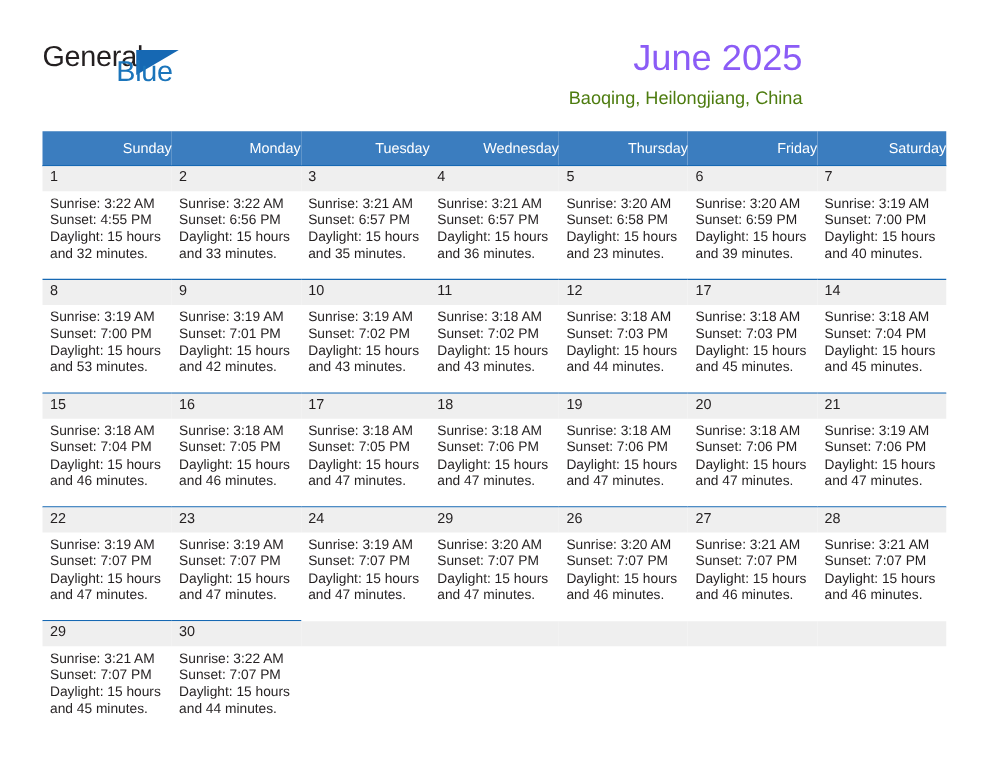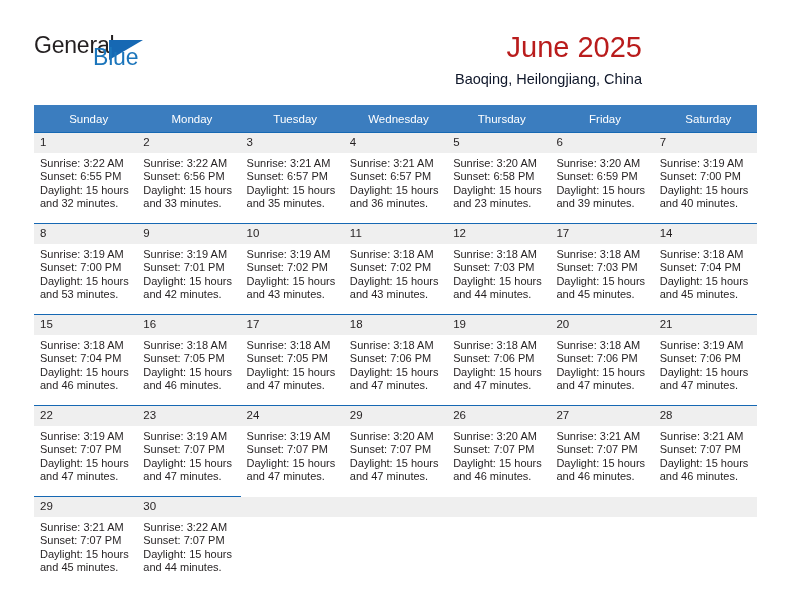--- a/index.html
+++ b/index.html
@@ -64,47 +64,47 @@
     font-family: "Liberation Sans", sans-serif;
   }
   .title-block {
     position: absolute;
     right: 0;
     top: 0;
     text-align: right;
   }
   .cal-title {
     font-size: 29px;
-    color: #b91c1c;
+    color: #8b5cf6;
     line-height: 34px;
     white-space: nowrap;
   }
   .cal-location {
     font-size: 14.5px;
-    color: #0f172a;
+    color: #4d7c0f;
     line-height: 20px;
     margin-top: 5px;
     white-space: nowrap;
   }
 
   
   .calendar {
     position: absolute;
     left: 34px;
     top: 105px;
     width: 723px;
     border-collapse: collapse;
     table-layout: fixed;
   }
   .calendar th {
     background: #3b7dbf;
     color: #ffffff;
     font-weight: normal;
     font-size: 11.5px;
-    text-align: center;
+    text-align: right;
     padding: 5px 0 5px 6px;
     height: 17px;
     border: none;
   }
   .calendar td {
     vertical-align: top;
     padding: 0;
     border: none;
     width: 103.28px;
     height: 90px;
@@ -172,21 +172,21 @@
         <th>Saturday</th>
       </tr>
     </thead>
     <tbody>
         <tr>
           <td>
             <div class="cell-inner">
               <div class="daynum">1</div>
               <div class="details">
                 <div>Sunrise: 3:22 AM</div>
-                <div>Sunset: 6:55 PM</div>
+                <div>Sunset: 4:55 PM</div>
                 <div>Daylight: 15 hours</div>
                 <div>and 32 minutes.</div>
               </div>
             </div>
           </td>
           <td>
             <div class="cell-inner">
               <div class="daynum">2</div>
               <div class="details">
                 <div>Sunrise: 3:22 AM</div>

